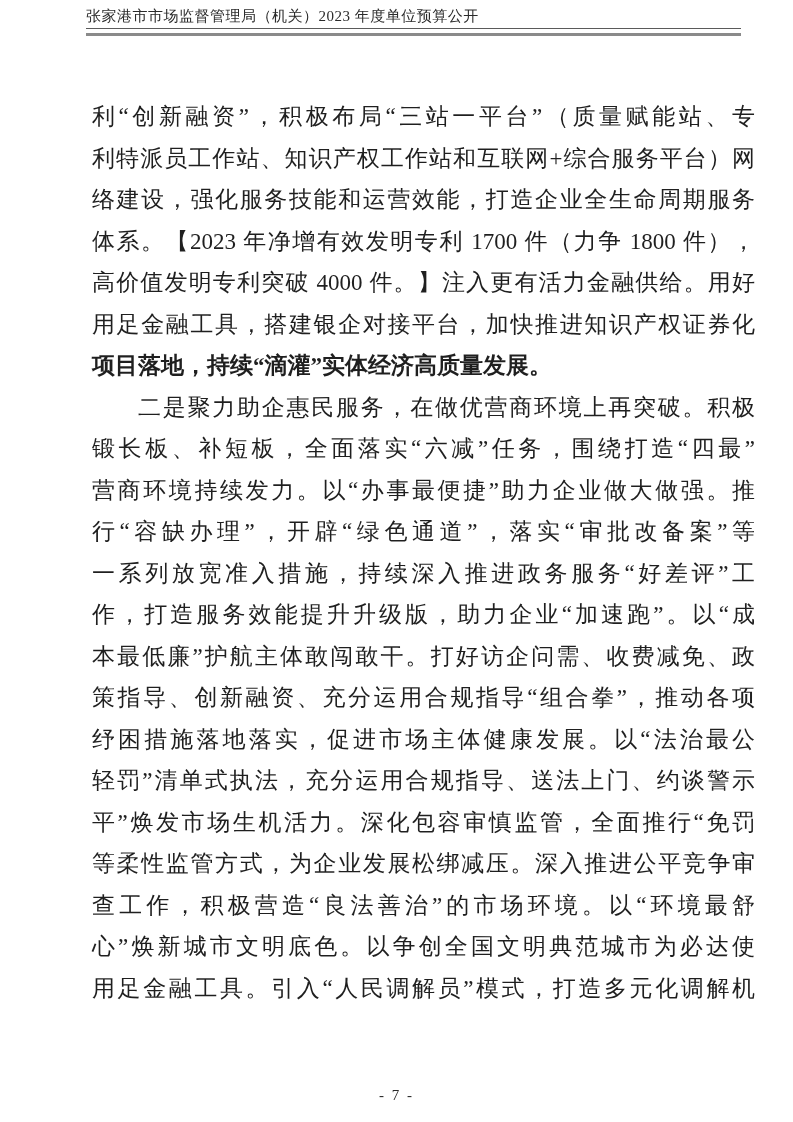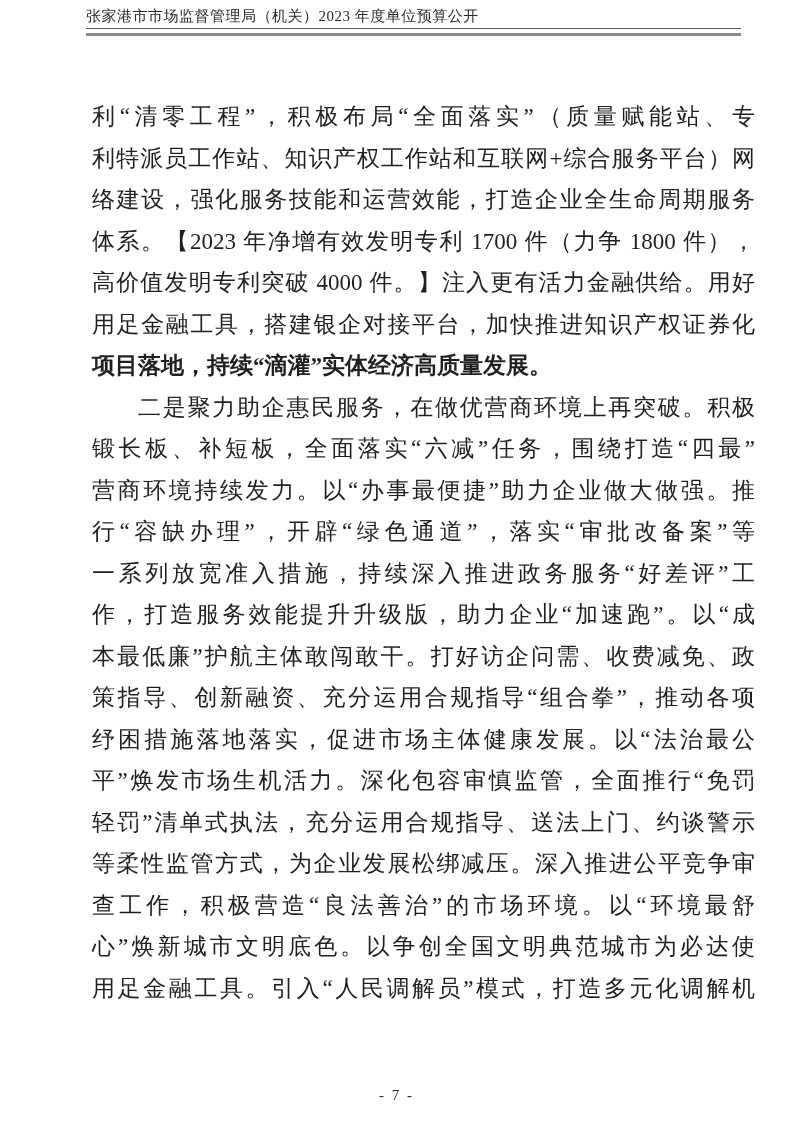--- a/index.html
+++ b/index.html
@@ -87,38 +87,38 @@
 
 <div class="page">
 
   <header class="page-header">
     <div class="header-title">张家港市市场监督管理局（机关）2023 年度单位预算公开</div>
     <div class="rule thin"></div>
     <div class="rule thick"></div>
   </header>
 
   <main class="doc-body">
-    <div class="line">利“清零工程”，积极布局“全面落实”（质量赋能站、专</div>
+    <div class="line">利“创新融资”，积极布局“三站一平台”（质量赋能站、专</div>
     <div class="line">利特派员工作站、知识产权工作站和互联网+综合服务平台）网</div>
     <div class="line">络建设，强化服务技能和运营效能，打造企业全生命周期服务</div>
     <div class="line">体系。【2023 年净增有效发明专利 1700 件（力争 1800 件），</div>
     <div class="line">高价值发明专利突破 4000 件。】注入更有活力金融供给。用好</div>
     <div class="line">用足金融工具，搭建银企对接平台，加快推进知识产权证券化</div>
     <div class="line short">项目落地，持续“滴灌”实体经济高质量发展。</div>
     <div class="line indent">二是聚力助企惠民服务，在做优营商环境上再突破。积极</div>
     <div class="line">锻长板、补短板，全面落实“六减”任务，围绕打造“四最”</div>
     <div class="line">营商环境持续发力。以“办事最便捷”助力企业做大做强。推</div>
     <div class="line">行“容缺办理”，开辟“绿色通道”，落实“审批改备案”等</div>
     <div class="line">一系列放宽准入措施，持续深入推进政务服务“好差评”工</div>
     <div class="line">作，打造服务效能提升升级版，助力企业“加速跑”。以“成</div>
     <div class="line">本最低廉”护航主体敢闯敢干。打好访企问需、收费减免、政</div>
     <div class="line">策指导、创新融资、充分运用合规指导“组合拳”，推动各项</div>
     <div class="line">纾困措施落地落实，促进市场主体健康发展。以“法治最公</div>
+    <div class="line">轻罚”清单式执法，充分运用合规指导、送法上门、约谈警示</div>
     <div class="line">平”焕发市场生机活力。深化包容审慎监管，全面推行“免罚</div>
-    <div class="line">轻罚”清单式执法，充分运用合规指导、送法上门、约谈警示</div>
     <div class="line">等柔性监管方式，为企业发展松绑减压。深入推进公平竞争审</div>
     <div class="line">查工作，积极营造“良法善治”的市场环境。以“环境最舒</div>
     <div class="line">心”焕新城市文明底色。以争创全国文明典范城市为必达使</div>
     <div class="line">用足金融工具。引入“人民调解员”模式，打造多元化调解机</div>
   </main>
 
   <footer class="page-footer">
     <span class="page-number">- 7 -</span>
   </footer>
 

